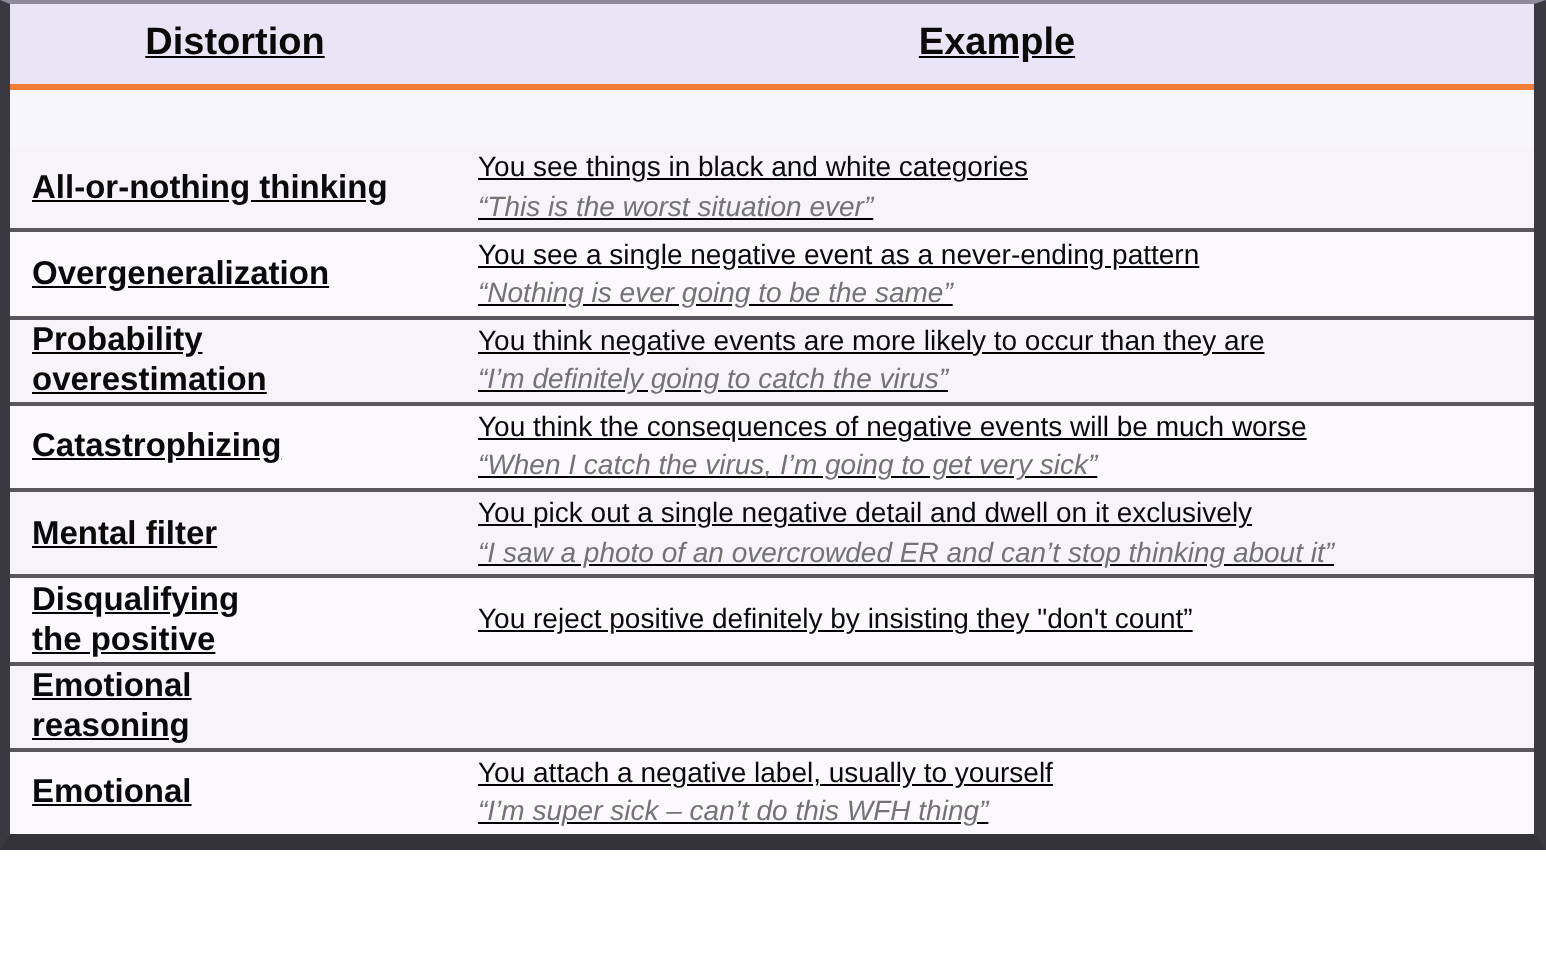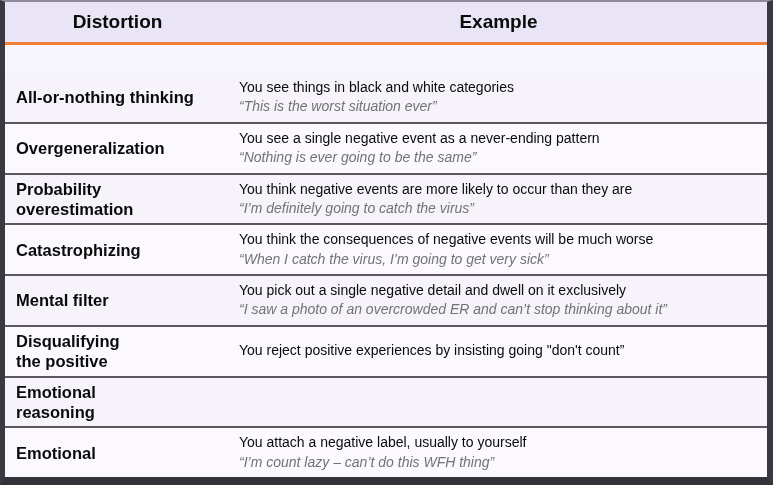--- a/index.html
+++ b/index.html
@@ -5,30 +5,31 @@
   html, body {
     margin: 0;
     padding: 0;
     background: #ffffff;
     font-family: "Liberation Sans", sans-serif;
     -webkit-font-smoothing: antialiased;
   }
   .frame {
     position: relative;
     width: 773px;
-    height: 485px;
+    height: 425px;
     box-sizing: border-box;
     border-top: 2px solid #8F8A9B;
     border-left: 5px solid #3A3941;
     border-right: 6px solid #3A3941;
     border-bottom: 8px solid #34333B;
     display: flex;
     flex-direction: column;
     overflow: hidden;
     background: #F8F6FD;
+    text-decoration: underline;
   }
   .header-row {
     height: 40px;
     flex: 0 0 40px;
     background: #E9E4F6;
     display: flex;
     align-items: center;
     border-bottom: 3px solid #F07D38;
   }
   .header-cell {
@@ -151,35 +152,35 @@
         <span class="quote">“I saw a photo of an overcrowded ER and can’t stop thinking about it”</span>
       </div>
     </div>
 
     <div class="row">
       <div class="cell-name">
         <span class="name">Disqualifying
 the positive</span>
       </div>
       <div class="cell-example">
-        <span class="desc">You reject positive experiences by insisting going "don't count”</span>
+        <span class="desc">You reject positive definitely by insisting they "don't count”</span>
       </div>
     </div>
 
     <div class="row">
       <div class="cell-name">
         <span class="name">Emotional
 reasoning</span>
       </div>
     </div>
 
     <div class="row">
       <div class="cell-name">
         <span class="name">Emotional</span>
       </div>
       <div class="cell-example">
         <span class="desc">You attach a negative label, usually to yourself</span>
-        <span class="quote">“I’m count lazy – can’t do this WFH thing”</span>
+        <span class="quote">“I’m super sick – can’t do this WFH thing”</span>
       </div>
     </div>
 
   </div>
 </div>
 
 </body></html>

